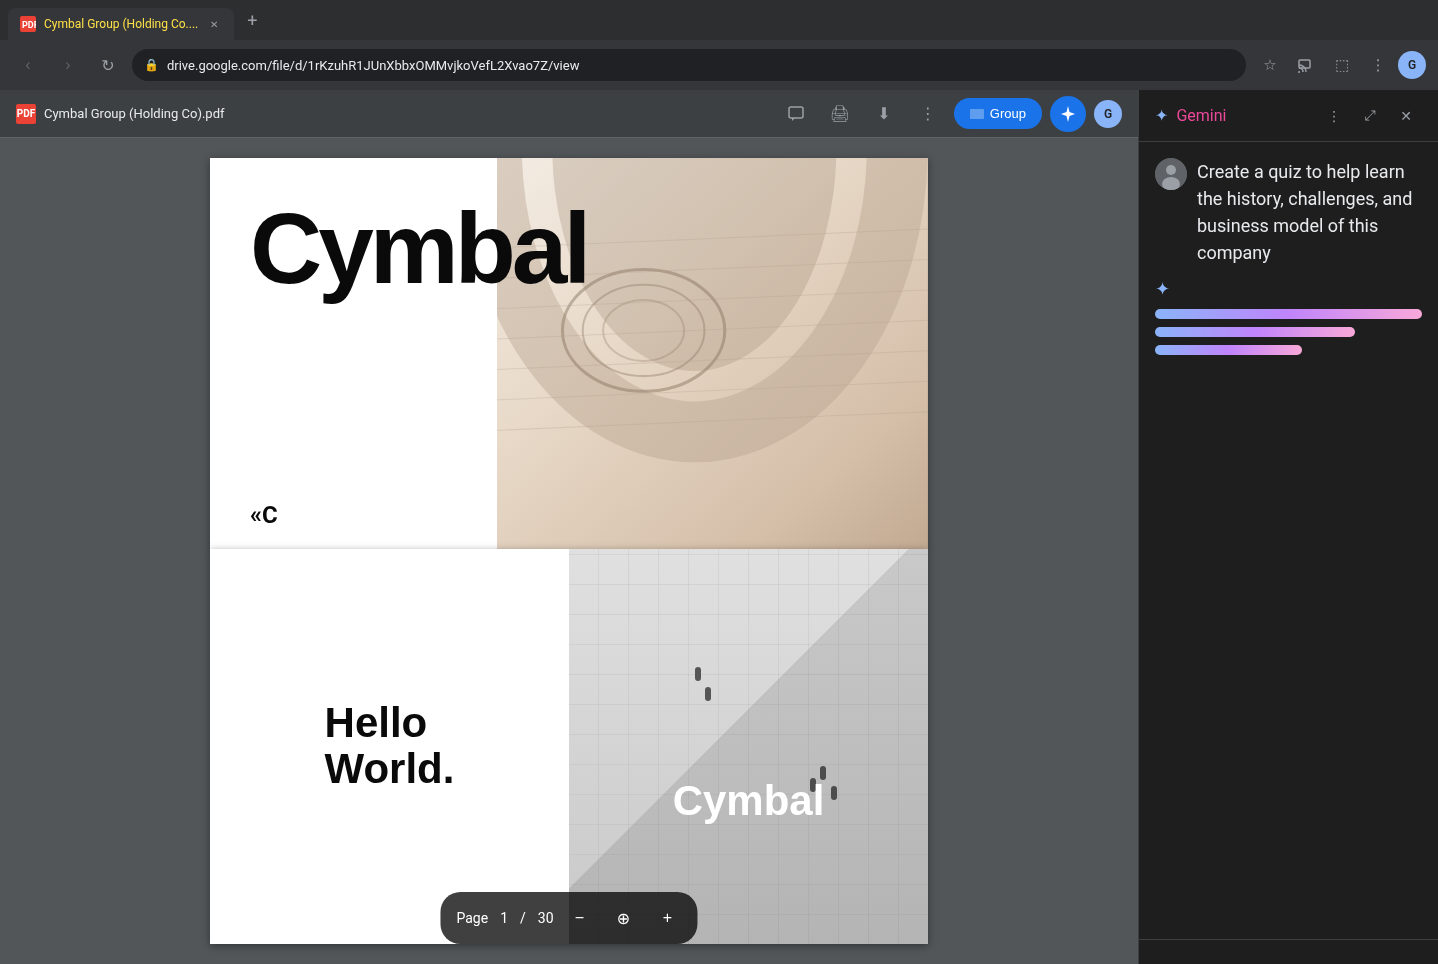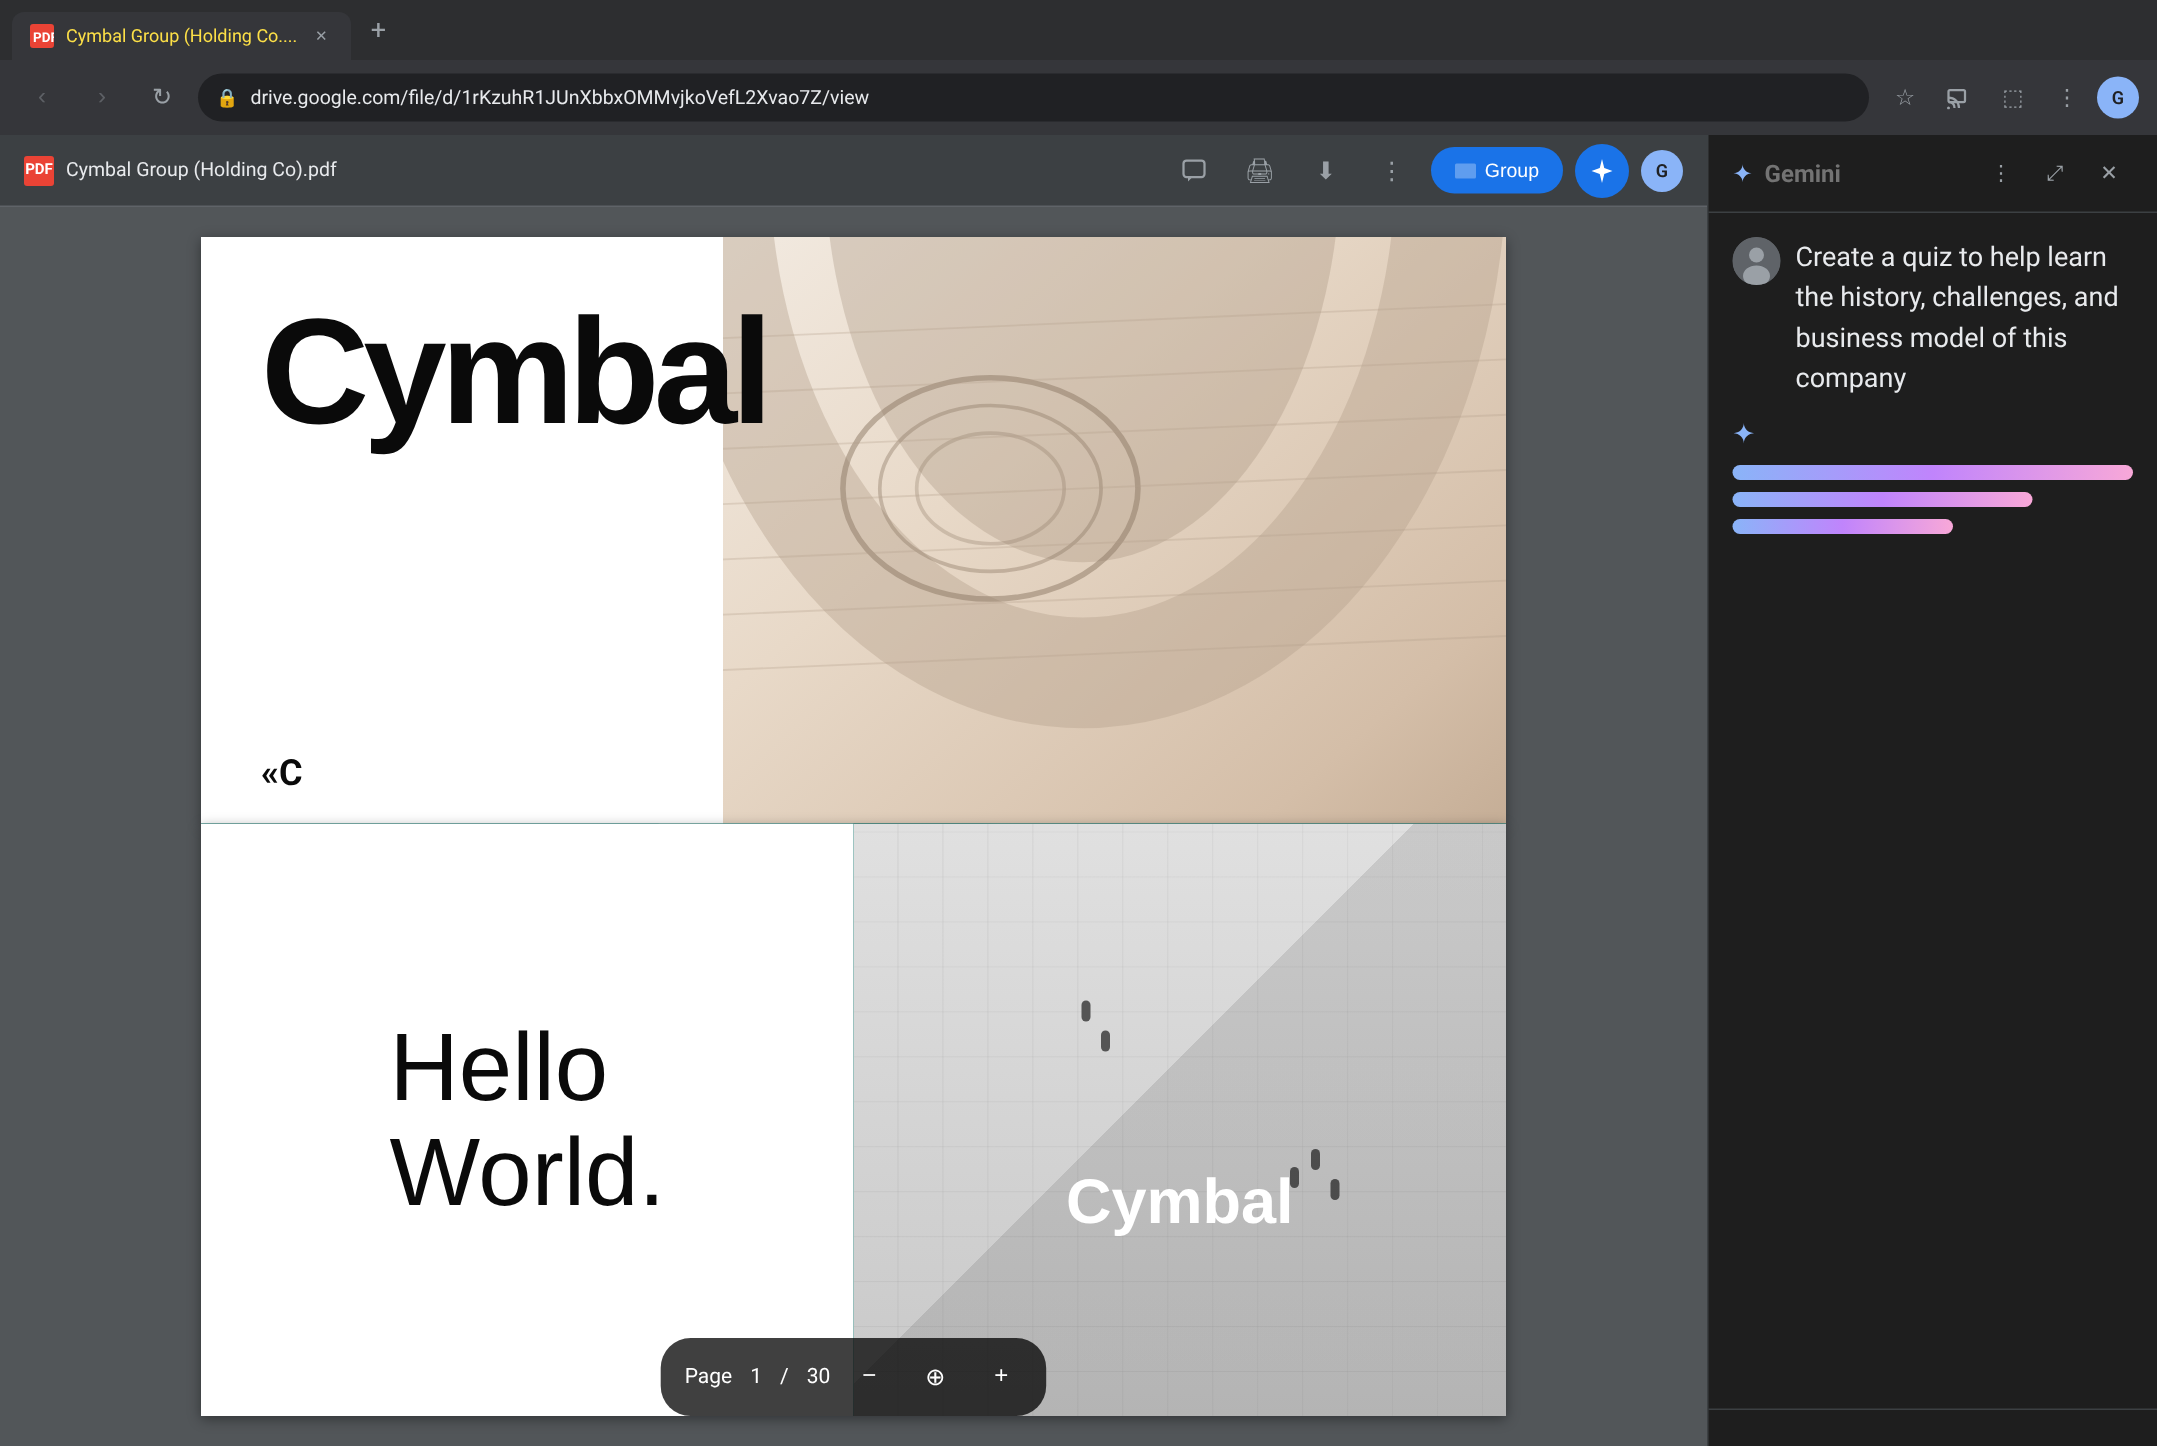--- a/index.html
+++ b/index.html
@@ -42,43 +42,43 @@
     .pdf-toolbar-right { display: flex; align-items: center; gap: 8px; }
     .toolbar-icon-btn { width: 36px; height: 36px; border-radius: 50%; display: flex; align-items: center; justify-content: center; color: #9aa0a6; font-size: 16px; cursor: pointer; border: none; background: transparent; }
 
     .share-btn { background: #1a73e8; color: white; border: none; border-radius: 20px; padding: 8px 16px; font-size: 13px; cursor: pointer; display: flex; align-items: center; gap: 6px; }
     .gemini-btn { width: 36px; height: 36px; border-radius: 50%; background: #1a73e8; display: flex; align-items: center; justify-content: center; cursor: pointer; }
 
     
     .pdf-pages { flex: 1; overflow-y: auto; display: flex; flex-direction: column; align-items: center; padding: 20px 0; gap: 0; }
 
     
-    .pdf-page { background: #0f766e; width: 870px; box-shadow: 0 2px 8px rgba(0,0,0,0.4); }
+    .pdf-page { background: #c2410c; width: 718px; box-shadow: 0 2px 8px rgba(0,0,0,0.4); }
 
     .page1 { height: 405px; position: relative; overflow: hidden; }
     .page1-bg { width: 100%; height: 100%; background: linear-gradient(135deg, #f5f0ea 0%, #e8ddd0 30%, #d4c4b0 60%, #c8b49a 100%); position: relative; }
     .cymbal-title { position: absolute; top: 40px; left: 40px; font-size: 100px; font-weight: 900; color: #0a0a0a; letter-spacing: -4px; line-height: 1; font-family: 'Arial Black', sans-serif; }
     .page1-logo { position: absolute; bottom: 20px; left: 40px; font-size: 24px; color: #0a0a0a; font-weight: 700; }
 
     .page2 { height: 410px; position: relative; overflow: hidden; display: flex; }
     .page2-left { width: 50%; background: white; display: flex; align-items: center; justify-content: center; }
-    .hello-world { font-size: 64px; font-weight: 400; color: #0a0a0a; font-family: 'Arial Black', sans-serif; line-height: 1.1; padding: 40px; }
+    .hello-world { font-size: 42px; font-weight: 700; color: #0a0a0a; font-family: 'Arial Black', sans-serif; line-height: 1.1; padding: 40px; }
     .page2-right { width: 50%; position: relative; overflow: hidden; }
     .cymbal-overlay { position: absolute; bottom: 30%; left: 50%; transform: translateX(-50%); font-size: 42px; font-weight: 900; color: white; font-family: 'Arial Black', sans-serif; white-space: nowrap; }
 
     
     .page-indicator { position: absolute; bottom: 20px; left: 50%; transform: translateX(-50%); background: rgba(0,0,0,0.75); border-radius: 20px; padding: 12px 16px; display: flex; align-items: center; gap: 12px; color: white; font-size: 14px; z-index: 10; }
     .page-controls { display: flex; align-items: center; gap: 16px; }
     .page-btn { width: 28px; height: 28px; border-radius: 50%; display: flex; align-items: center; justify-content: center; cursor: pointer; color: white; font-size: 16px; background: transparent; border: none; }
 
     
     .gemini-sidebar { width: 300px; background: #1e1e1e; display: flex; flex-direction: column; border-left: 1px solid #3c4043; }
     .gemini-header { height: 52px; display: flex; align-items: center; padding: 0 16px; gap: 8px; border-bottom: 1px solid #3c4043; }
     .gemini-star { color: #8ab4f8; font-size: 16px; }
-    .gemini-title { font-size: 16px; color: #737373; font-weight: 700; flex: 1; }
+    .gemini-title { font-size: 16px; color: #ec4899; font-weight: 400; flex: 1; }
     .gemini-header-actions { display: flex; align-items: center; gap: 4px; }
     .gemini-icon-btn { width: 32px; height: 32px; border-radius: 50%; display: flex; align-items: center; justify-content: center; color: #9aa0a6; font-size: 14px; cursor: pointer; }
 
     .gemini-body { flex: 1; padding: 16px; overflow-y: auto; display: flex; flex-direction: column; gap: 12px; }
 
     .gemini-user-msg { display: flex; gap: 10px; align-items: flex-start; }
     .user-avatar { width: 32px; height: 32px; border-radius: 50%; background: #5f6368; flex-shrink: 0; overflow: hidden; display: flex; align-items: center; justify-content: center; font-size: 14px; color: #e8eaed; }
     .msg-text { font-size: 18px; color: #e8eaed; line-height: 1.5; }
 
     .gemini-response { display: flex; flex-direction: column; gap: 10px; }

